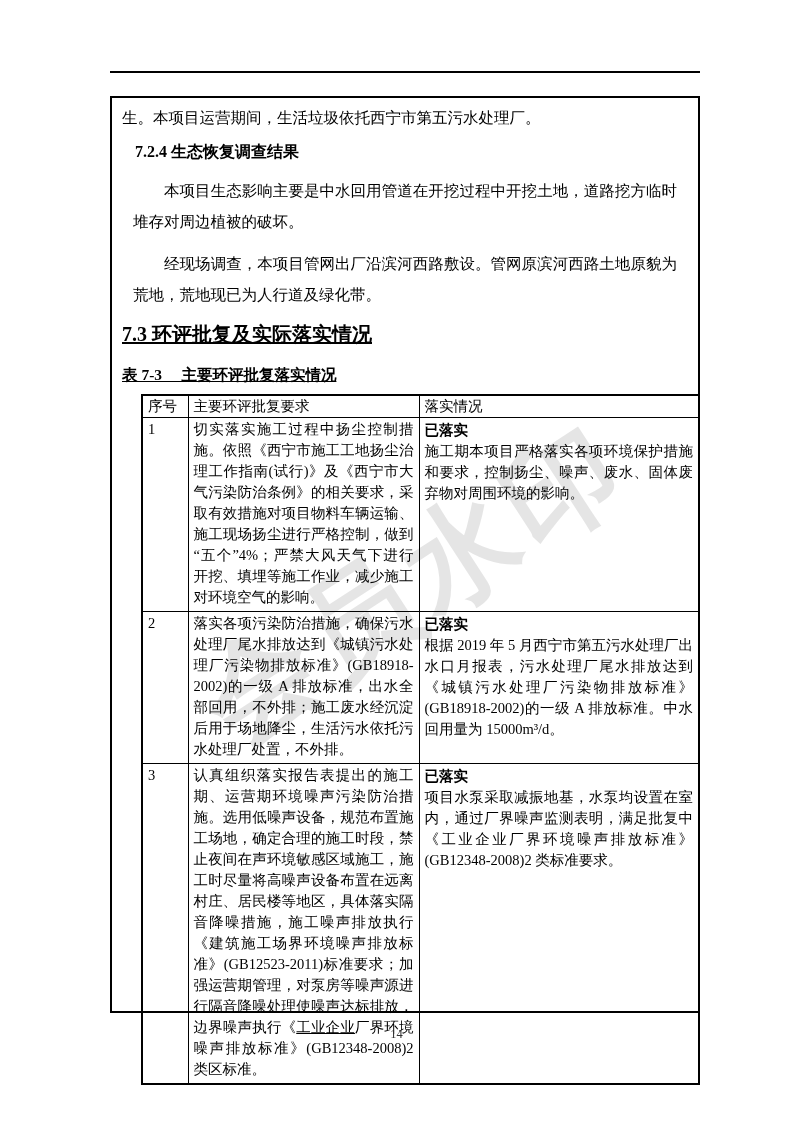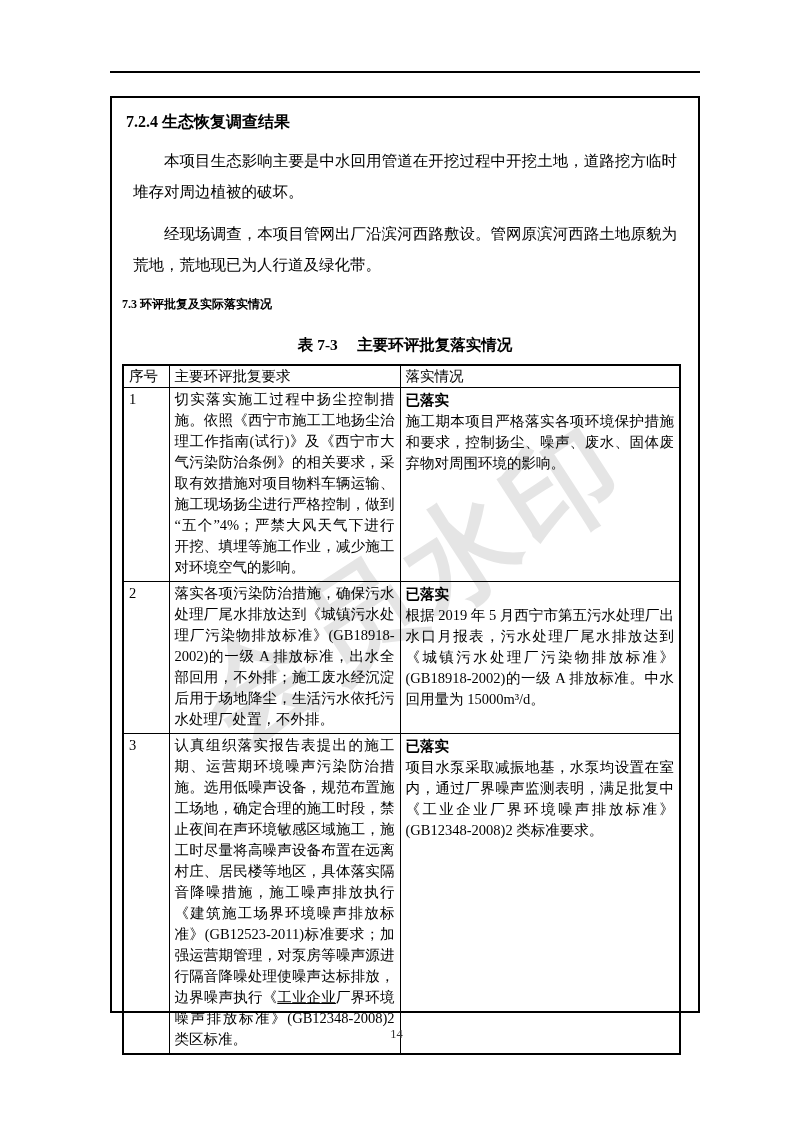--- a/index.html
+++ b/index.html
@@ -34,27 +34,27 @@
     position:absolute;top:71px;left:110px;width:590px;height:0;
     border-top:2px solid #000;z-index:2;
   }
   .doc-box{
     position:absolute;left:110px;top:96px;width:590px;height:917px;
     border:2px solid #000;box-sizing:border-box;
     padding:5px 10px 0 10px;
     z-index:1;
   }
   .intro{font-size:15.5px;line-height:30px;text-align:justify;}
-  .h-sec{font-size:16px;font-weight:bold;margin:7px 0 3px 4px;line-height:24px;}
+  .h-sec{font-size:16px;font-weight:bold;margin:7px 0 3px 13px;line-height:24px;}
   .para{font-size:15.5px;line-height:31px;text-indent:2em;text-align:justify;margin:11px;}
-  .h-sec2{font-size:12px;font-weight:bold;margin:10px 0 16px 0;line-height:26px;}
-  .caption{font-size:15.5px;font-weight:bold;text-align:center;margin:6px 0 7px 0;line-height:24px;}
+  .h-sec2{font-size:20px;font-weight:bold;margin:10px 0 16px 0;line-height:26px;text-decoration:underline;}
+  .caption{font-size:15.5px;font-weight:bold;margin:6px 0 7px 0;line-height:24px;text-decoration:underline;}
   table.cmp{
     border-collapse:collapse;
-    width:557px;margin-left:0;
+    width:557px;margin-left:19px;
     table-layout:fixed;
     border:2px solid #000;
     background:transparent;
   }
   table.cmp th, table.cmp td{
     border:1px solid #000;
     font-size:14.5px;
     vertical-align:top;
     padding:1px 5px 3px 5px;
     background:transparent;
@@ -75,20 +75,21 @@
 <body>
 
 <div class="page">
 
   <div class="watermark">会员水印</div>
 
   <div class="header-rule"></div>
 
   <div class="doc-box">
 
+    <div class="intro">生。本项目运营期间，生活垃圾依托西宁市第五污水处理厂。</div>
 
     <div class="h-sec">7.2.4 生态恢复调查结果</div>
     <p class="para">本项目生态影响主要是中水回用管道在开挖过程中开挖土地，道路挖方临时堆存对周边植被的破坏。</p>
     <p class="para">经现场调查，本项目管网出厂沿滨河西路敷设。管网原滨河西路土地原貌为荒地，荒地现已为人行道及绿化带。</p>
 
     <div class="h-sec2">7.3 环评批复及实际落实情况</div>
     <div class="caption">表 7-3　 主要环评批复落实情况</div>
 
     <table class="cmp">
       <colgroup>

